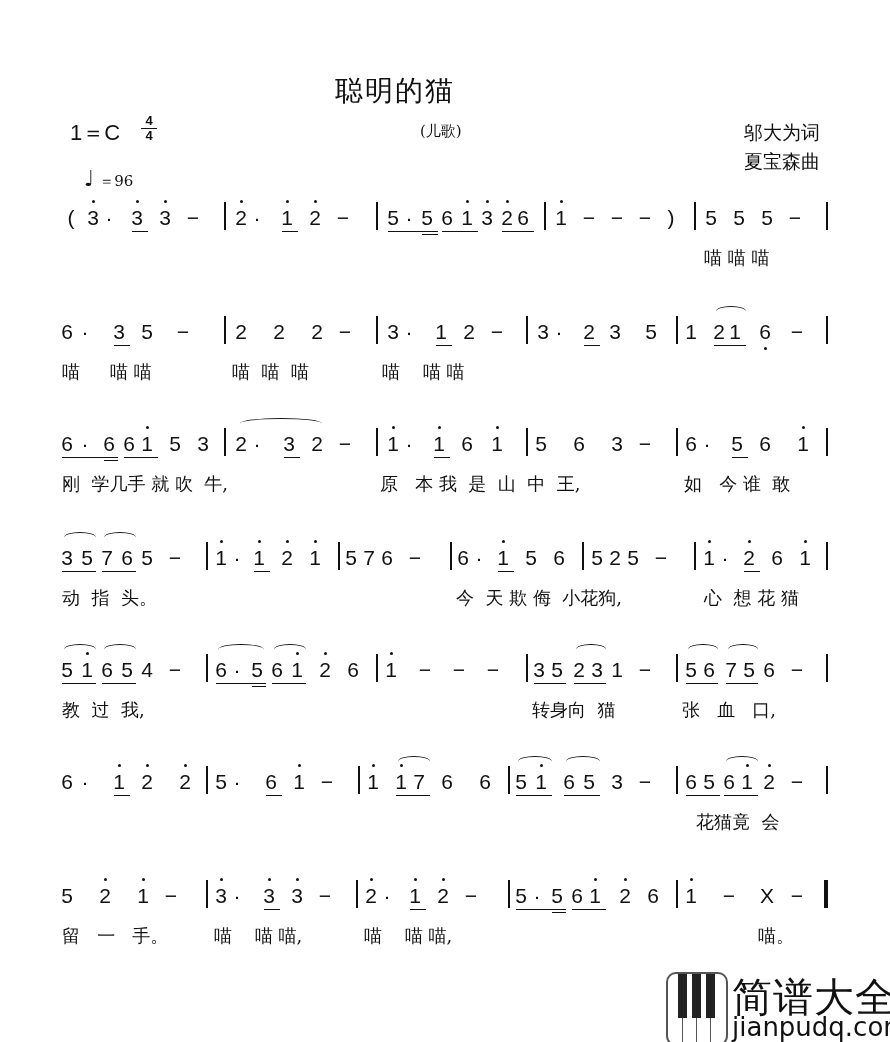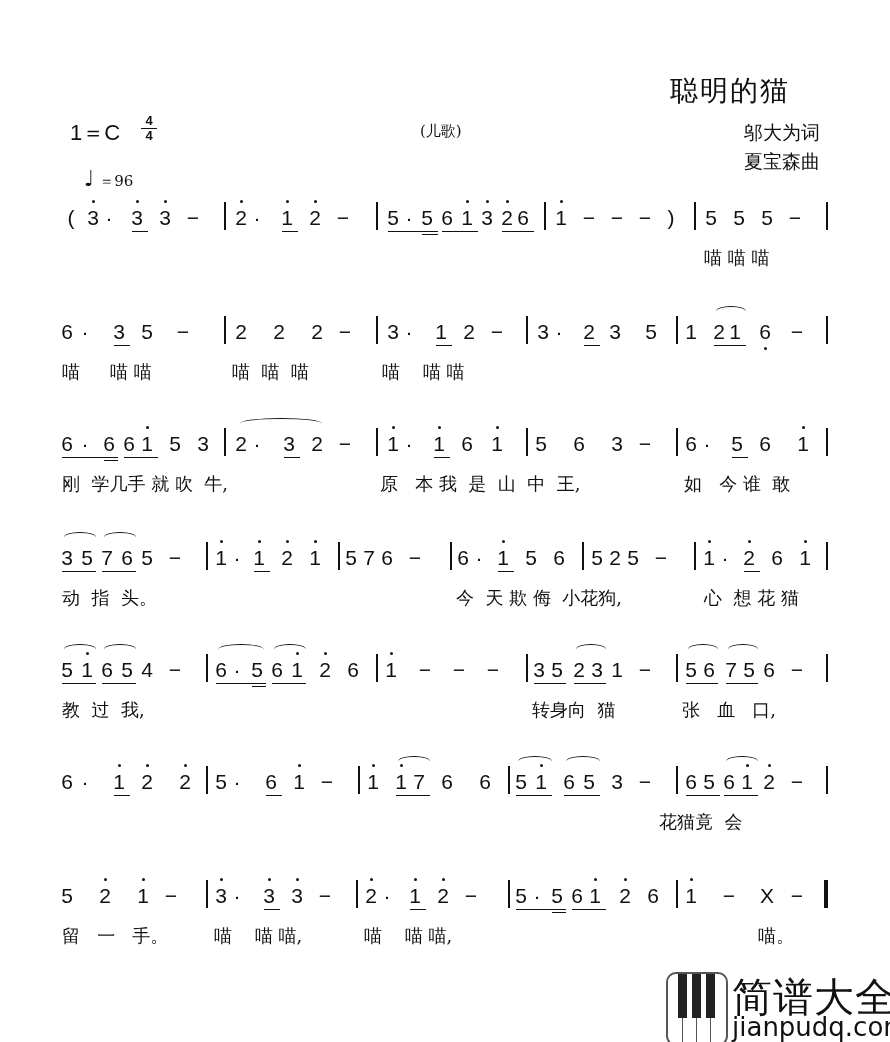--- a/index.html
+++ b/index.html
@@ -1,18 +1,18 @@
 <!DOCTYPE html>
 <html><head>
 <meta charset="utf-8">
 <style>
   html, body { margin:0; padding:0; background:#ffffff; }
   body { width:890px; height:1042px; position:relative; overflow:hidden;
          font-family:"Liberation Sans","DejaVu Sans",sans-serif; color:#111; }
-  .title { position:absolute; left:0; width:790px; top:72px; text-align:right;
+  .title { position:absolute; left:0; width:790px; top:72px; text-align:center;
            font-family:"DejaVu Serif","Liberation Serif",serif; font-size:28px; letter-spacing:2px; }
   .subtitle { position:absolute; left:420px; top:122px; font-family:"DejaVu Serif",serif; font-size:15px; }
   .credits { position:absolute; right:70px; top:118px; font-family:"DejaVu Serif",serif; font-size:19px; line-height:29px; text-align:right; }
   .key { position:absolute; left:70px; top:118px; font-size:22px; }
   .ts { position:absolute; left:141px; top:115px; width:16px; text-align:center; font-weight:bold; font-size:13px; line-height:12px; }
   .ts .bar { border-top:1.5px solid #111; margin:1px 0; }
   .tempo { position:absolute; left:84px; top:166px; font-family:"DejaVu Serif",serif; font-size:15px; }
   .tempo .q { font-size:22px; }
 
   .row { position:absolute; left:0; width:890px; height:80px; }
@@ -317,21 +317,21 @@
       <div class="ul" style="left: 266px; width: 16px; top: 25px;"></div>
       <div class="ul" style="left: 396px; width: 34px; top: 25px;"></div>
       <div class="ul" style="left: 516px; width: 36px; top: 25px;"></div>
       <div class="ul" style="left: 564px; width: 36px; top: 25px;"></div>
       <div class="ul" style="left: 686px; width: 34px; top: 25px;"></div>
       <div class="ul" style="left: 724px; width: 34px; top: 25px;"></div>
       <div class="slur" style="left: 398px; width: 32px; top: -14px;"></div>
       <div class="slur" style="left: 518px; width: 34px; top: -14px;"></div>
       <div class="slur" style="left: 566px; width: 34px; top: -14px;"></div>
       <div class="slur" style="left: 726px; width: 32px; top: -14px;"></div>
-      <div class="lyr" style="left: 659px;">花猫竟  会</div>
+      <div class="lyr" style="left: 696px;">花猫竟  会</div>
     </div>
     <div class="row" style="top: 884px;">
       <span class="tok" style="left: 60px; width: 14px;">5</span>
       <span class="tok" style="left: 98px; width: 14px;">2<i class="dh"></i></span>
       <span class="tok" style="left: 136px; width: 14px;">1<i class="dh"></i></span>
       <span class="tok" style="left: 164px; width: 14px;">−</span>
       <div class="bl" style="left: 206px;"></div>
       <span class="tok" style="left: 214px; width: 14px;">3<i class="dh"></i></span>
       <span class="tok" style="left: 230px; width: 14px;">·</span>
       <span class="tok" style="left: 262px; width: 14px;">3<i class="dh"></i></span>

